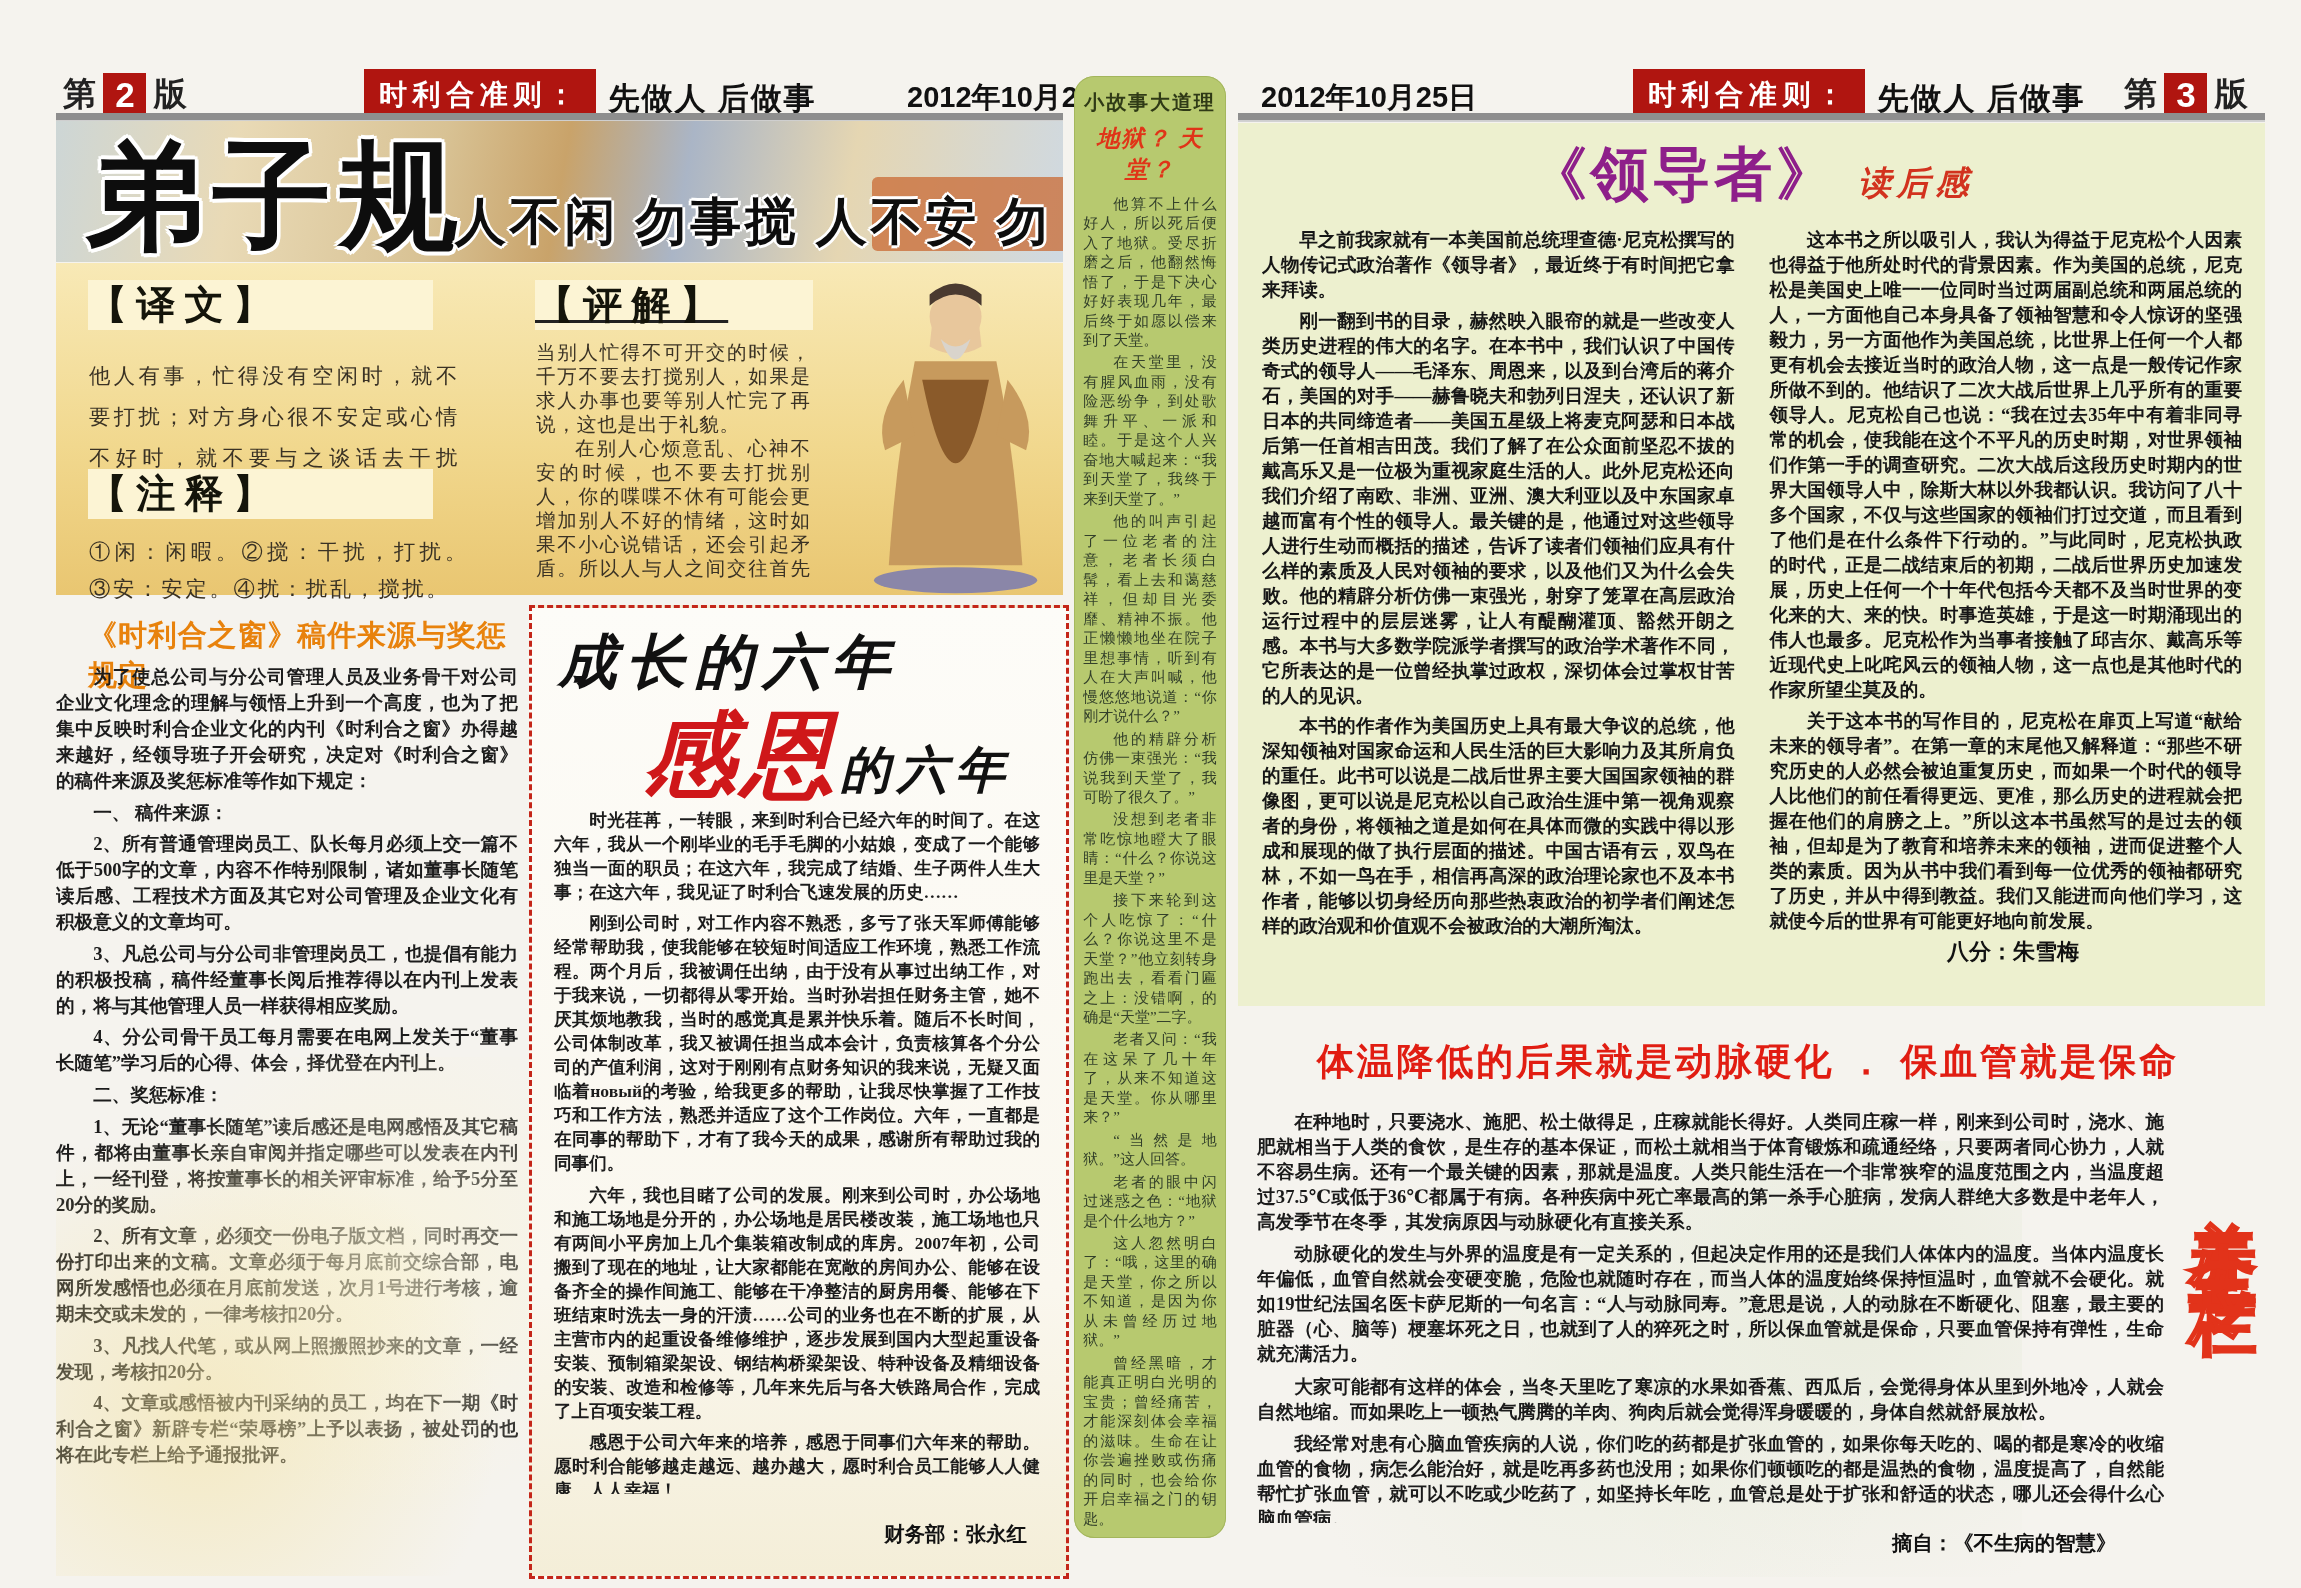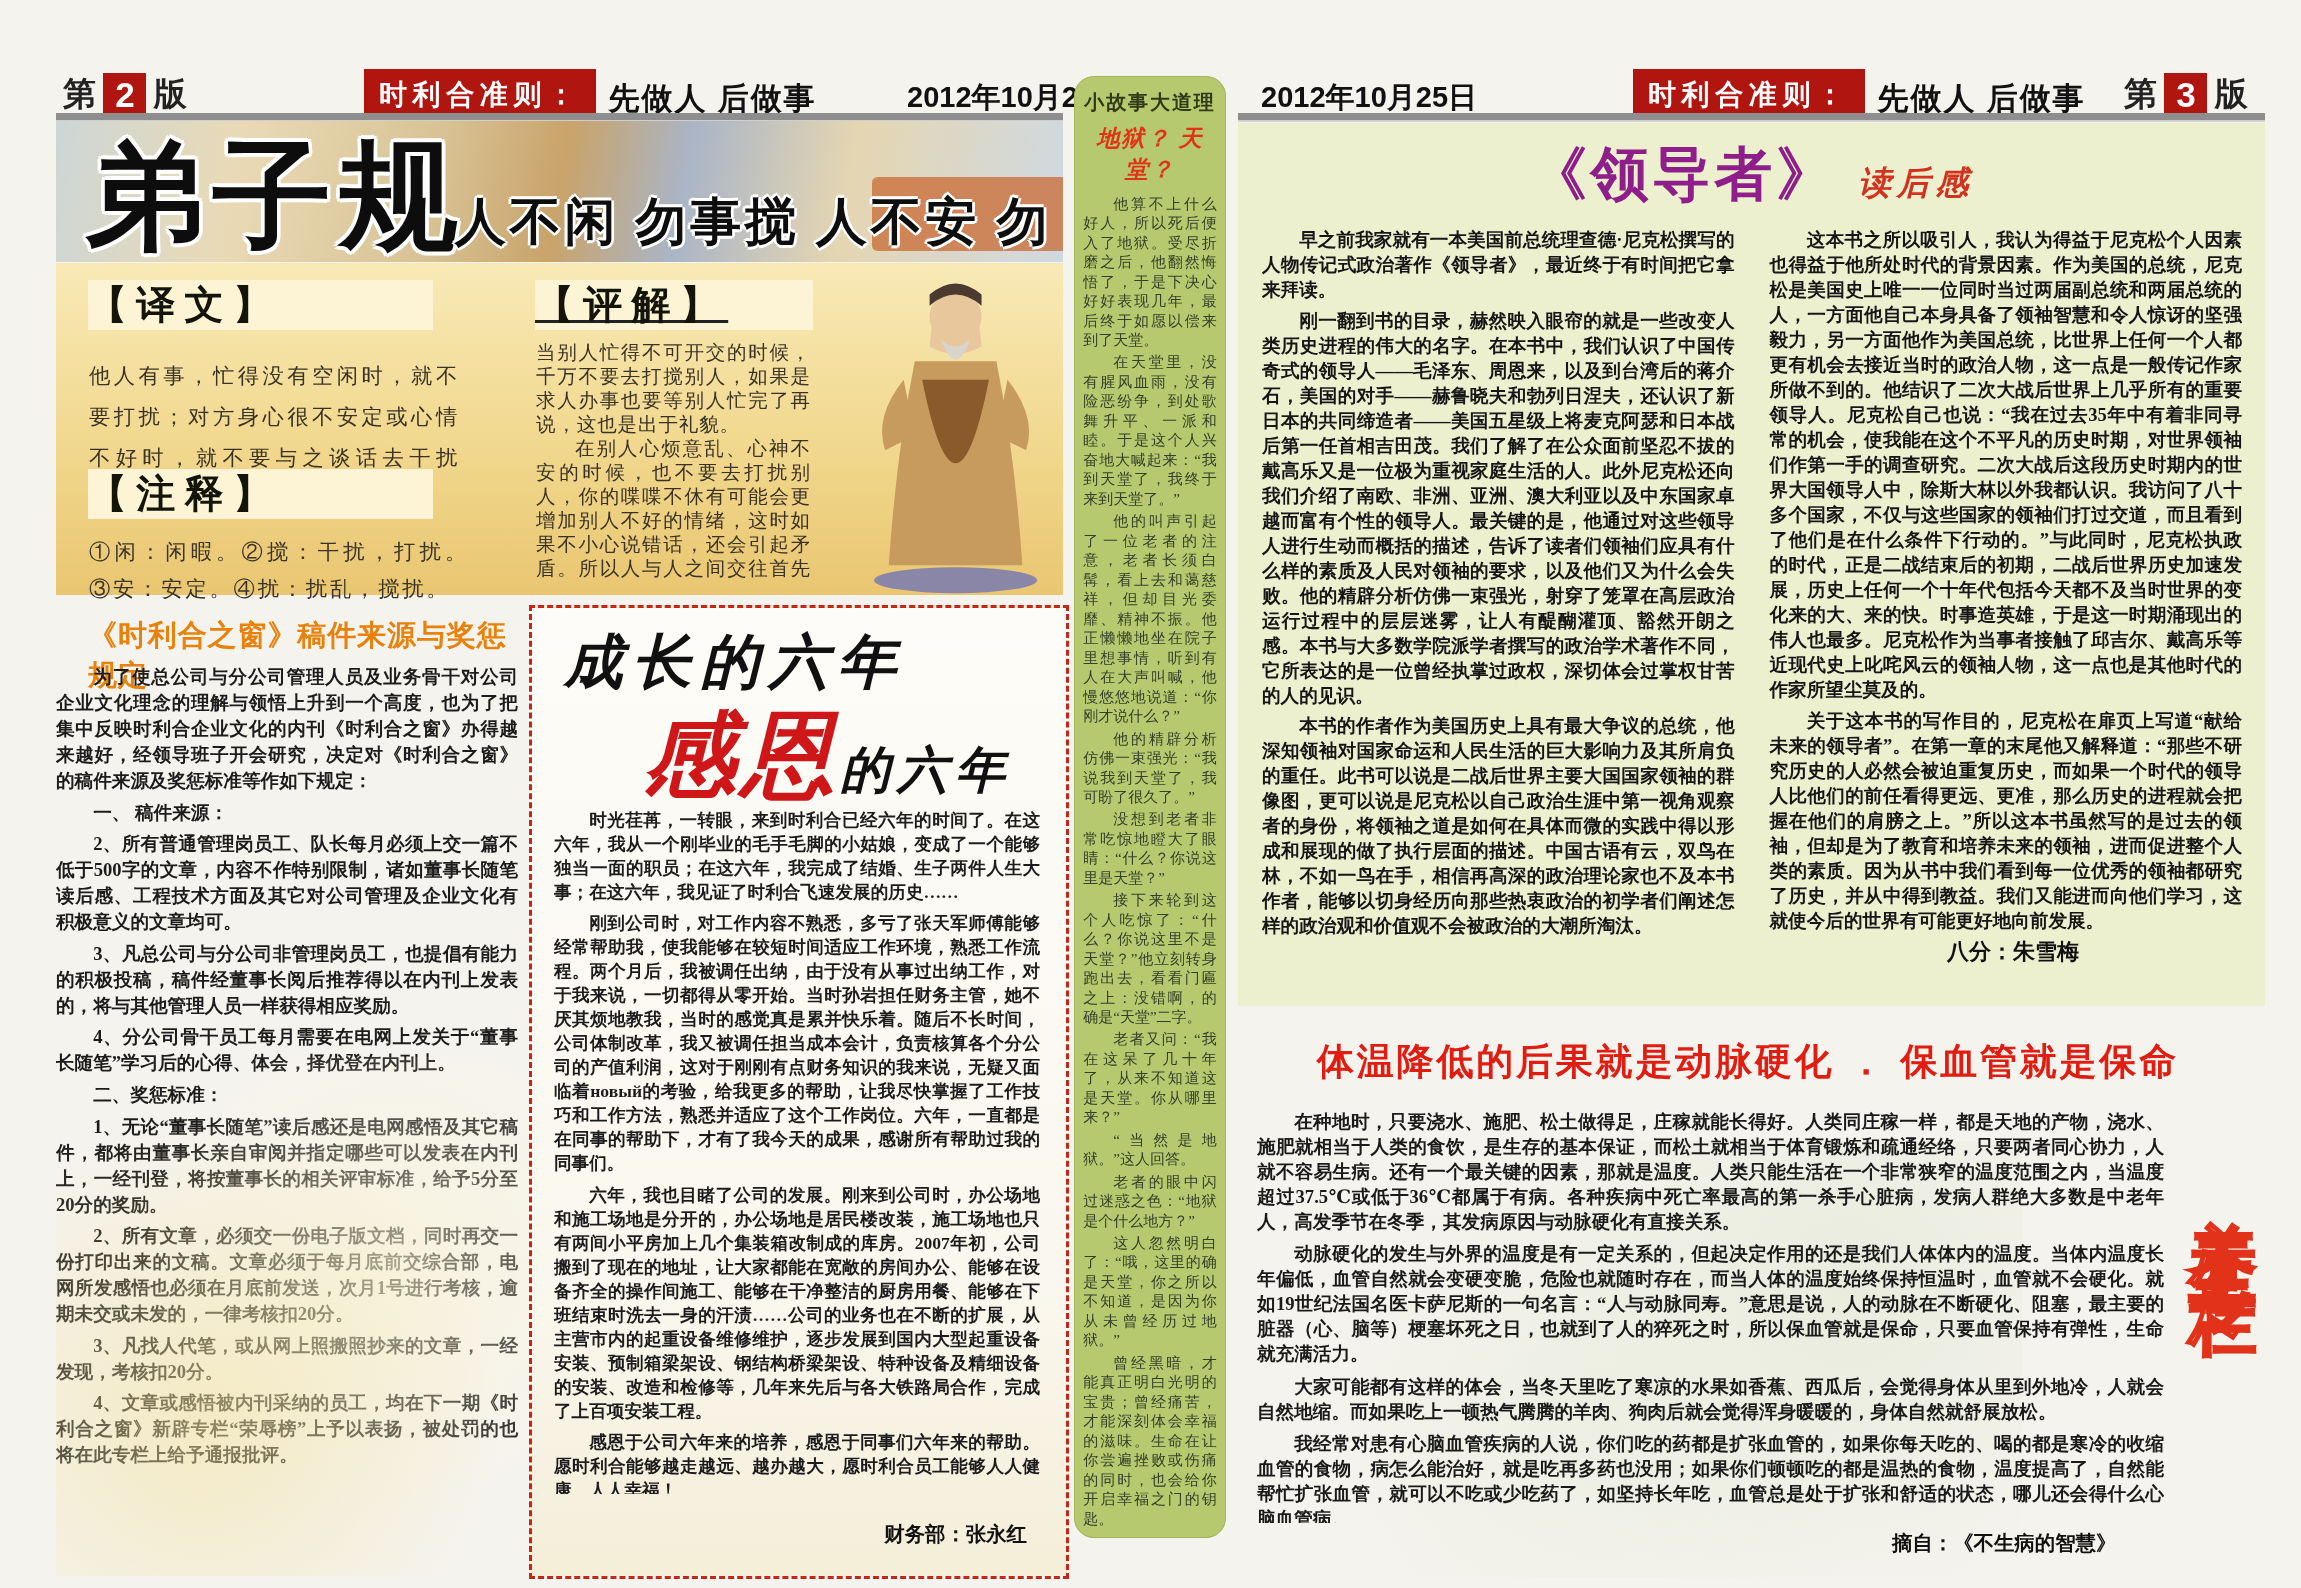--- a/index.html
+++ b/index.html
@@ -39,21 +39,21 @@
   
   #rules-title{left:88px;top:616px;width:436px;font-size:29px;font-weight:bold;color:#e8820c;
     font-family:"Liberation Sans",sans-serif;letter-spacing:0.9px;}
   #rules-body{left:56px;top:664px;width:462px;height:907px;overflow:hidden;
     font-size:18.6px;line-height:26px;font-weight:600;text-align:justify;color:#1c1c1c;}
   #rules-body p{margin:0 0 5.6px 0;text-indent:2em;}
 
   
   #growth-box{left:529px;top:605px;width:534px;height:968px;border:3.7px dashed #c42619;
     background:linear-gradient(180deg,#fdfcf8 0%,#faf7ee 70%,#f4eed8 100%);}
-  .g-title1{position:absolute;left:32px;top:15px;font-size:59px;font-weight:bold;font-style:italic;
+  .g-title1{position:absolute;left:26px;top:15px;font-size:59px;font-weight:bold;font-style:italic;
     letter-spacing:9.3px;color:#111;}
   .g-title2{position:absolute;left:111px;top:85px;display:flex;align-items:baseline;}
   .g-em{font-size:93px;font-weight:bold;font-style:italic;color:#cf1719;letter-spacing:5.6px;}
   .g-rest{font-size:50px;font-weight:bold;font-style:italic;color:#111;letter-spacing:7.4px;}
   #growth-body{position:absolute;left:22px;top:200px;width:486px;height:686px;overflow:hidden;
     font-size:17.6px;line-height:24px;font-weight:600;text-align:justify;color:#1c1c1c;}
   #growth-body p{margin:0 0 7.4px 0;text-indent:2em;}
   #growth-sign{position:absolute;right:39px;bottom:28px;font-size:20.4px;font-weight:bold;color:#111;}
 
   
@@ -225,21 +225,21 @@
       <p>这本书之所以吸引人，我认为得益于尼克松个人因素也得益于他所处时代的背景因素。作为美国的总统，尼克松是美国史上唯一一位同时当过两届副总统和两届总统的人，一方面他自己本身具备了领袖智慧和令人惊讶的坚强毅力，另一方面他作为美国总统，比世界上任何一个人都更有机会去接近当时的政治人物，这一点是一般传记作家所做不到的。他结识了二次大战后世界上几乎所有的重要领导人。尼克松自己也说：“我在过去35年中有着非同寻常的机会，使我能在这个不平凡的历史时期，对世界领袖们作第一手的调查研究。二次大战后这段历史时期内的世界大国领导人中，除斯大林以外我都认识。我访问了八十多个国家，不仅与这些国家的领袖们打过交道，而且看到了他们是在什么条件下行动的。”与此同时，尼克松执政的时代，正是二战结束后的初期，二战后世界历史加速发展，历史上任何一个十年代包括今天都不及当时世界的变化来的大、来的快。时事造英雄，于是这一时期涌现出的伟人也最多。尼克松作为当事者接触了邱吉尔、戴高乐等近现代史上叱咤风云的领袖人物，这一点也是其他时代的作家所望尘莫及的。</p>
       <p>关于这本书的写作目的，尼克松在扉页上写道“献给未来的领导者”。在第一章的末尾他又解释道：“那些不研究历史的人必然会被迫重复历史，而如果一个时代的领导人比他们的前任看得更远、更准，那么历史的进程就会把握在他们的肩膀之上。”所以这本书虽然写的是过去的领袖，但却是为了教育和培养未来的领袖，进而促进整个人类的素质。因为从书中我们看到每一位优秀的领袖都研究了历史，并从中得到教益。我们又能进而向他们学习，这就使今后的世界有可能更好地向前发展。</p>
 
     </div>
     <div id="leader-sign">八分：朱雪梅</div>
   </div>
 
   <div class="abs flowers" id="fl-right"></div>
   <div class="abs" id="health-title">体温降低的后果就是动脉硬化 ． 保血管就是保命</div>
   <div class="abs" id="health-body">
-    <p>在种地时，只要浇水、施肥、松土做得足，庄稼就能长得好。人类同庄稼一样，都是天地的产物，浇水、施肥就相当于人类的食饮，是生存的基本保证，而松土就相当于体育锻炼和疏通经络，只要两者同心协力，人就不容易生病。还有一个最关键的因素，那就是温度。人类只能生活在一个非常狭窄的温度范围之内，当温度超过37.5℃或低于36℃都属于有病。各种疾病中死亡率最高的第一杀手心脏病，发病人群绝大多数是中老年人，高发季节在冬季，其发病原因与动脉硬化有直接关系。</p>
+    <p>在种地时，只要浇水、施肥、松土做得足，庄稼就能长得好。人类同庄稼一样，刚来到公司时，浇水、施肥就相当于人类的食饮，是生存的基本保证，而松土就相当于体育锻炼和疏通经络，只要两者同心协力，人就不容易生病。还有一个最关键的因素，那就是温度。人类只能生活在一个非常狭窄的温度范围之内，当温度超过37.5℃或低于36℃都属于有病。各种疾病中死亡率最高的第一杀手心脏病，发病人群绝大多数是中老年人，高发季节在冬季，其发病原因与动脉硬化有直接关系。</p>
     <p>动脉硬化的发生与外界的温度是有一定关系的，但起决定作用的还是我们人体体内的温度。当体内温度长年偏低，血管自然就会变硬变脆，危险也就随时存在，而当人体的温度始终保持恒温时，血管就不会硬化。就如19世纪法国名医卡萨尼斯的一句名言：“人与动脉同寿。”意思是说，人的动脉在不断硬化、阻塞，最主要的脏器（心、脑等）梗塞坏死之日，也就到了人的猝死之时，所以保血管就是保命，只要血管保持有弹性，生命就充满活力。</p>
     <p>大家可能都有这样的体会，当冬天里吃了寒凉的水果如香蕉、西瓜后，会觉得身体从里到外地冷，人就会自然地缩。而如果吃上一顿热气腾腾的羊肉、狗肉后就会觉得浑身暖暖的，身体自然就舒展放松。</p>
     <p>我经常对患有心脑血管疾病的人说，你们吃的药都是扩张血管的，如果你每天吃的、喝的都是寒冷的收缩血管的食物，病怎么能治好，就是吃再多药也没用；如果你们顿顿吃的都是温热的食物，温度提高了，自然能帮忙扩张血管，就可以不吃或少吃药了，如坚持长年吃，血管总是处于扩张和舒适的状态，哪儿还会得什么心脑血管病。</p>
   </div>
   <div class="abs" id="health-source">摘自：《不生病的智慧》</div>
   <div class="abs" id="yangsheng">养生专栏</div>
 
 </div>
 
 

